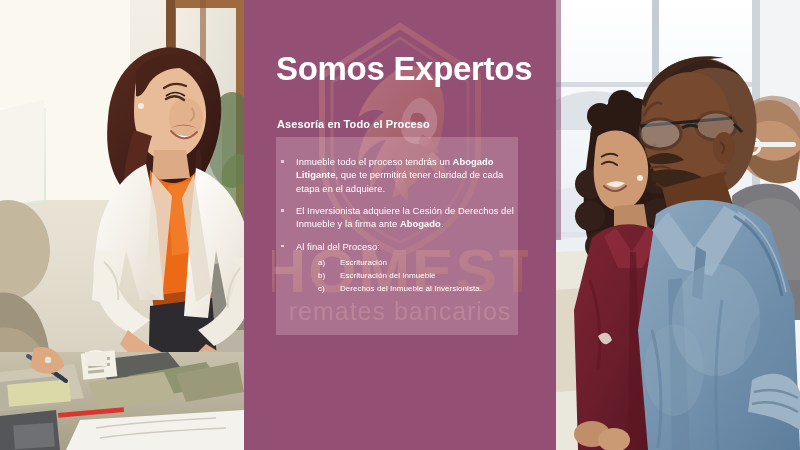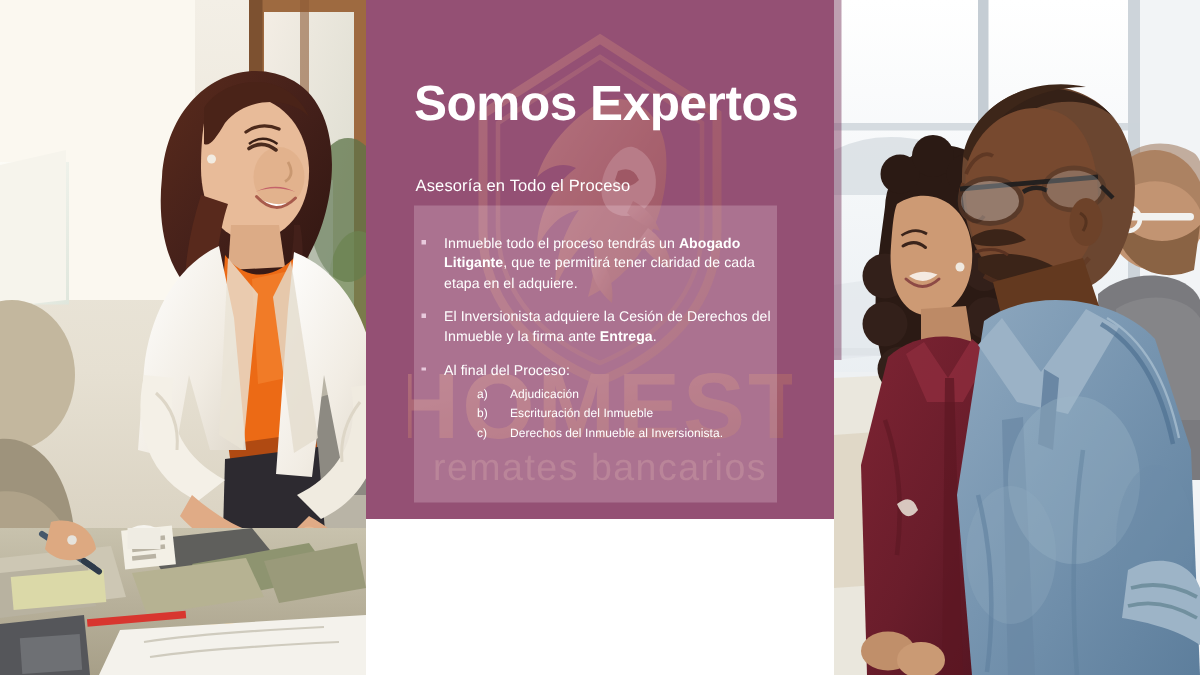--- a/index.html
+++ b/index.html
@@ -35,21 +35,21 @@
     width: 244px; height: 450px;
     overflow: hidden;
     background: #e9edf1;
   }
   .photo-left svg, .photo-right svg { display: block; }
 
   
   .panel {
     position: absolute;
     left: 244px; top: 0;
-    width: 312px; height: 346px;
+    width: 312px; height: 450px;
     background: #945074;
   }
 
   .title {
     position: absolute;
     left: 32px;
     top: 52px;
     width: 270px;
     color: #ffffff;
     font-size: 33px;
@@ -58,21 +58,21 @@
     line-height: 1.05;
     white-space: nowrap;
   }
 
   .subtitle {
     position: absolute;
     left: 33px;
     top: 118px;
     color: #ffffff;
     font-size: 11px;
-    font-weight: normal;
+    font-weight: bold;
     letter-spacing: 0.1px;
     white-space: nowrap;
     z-index: 5;
   }
 
   
   .watermark {
     position: absolute;
     left: 28px;
     top: 2px;
@@ -469,22 +469,22 @@
     </div>
 
     <div class="title">Somos Expertos</div>
 
     <div class="subtitle">Asesoría en Todo  el Proceso</div>
 
     <div class="content-box"></div>
 
     <div class="bullets" id="bullet-list">
         <div class="bullet"><span><span>Inmueble todo el proceso tendrás un </span><b>Abogado Litigante</b><span>, que te permitirá tener claridad de cada etapa en el adquiere.</span></span></div>
-        <div class="bullet"><span><span>El Inversionista adquiere la Cesión de Derechos del Inmueble y la firma ante </span><b>Entrega</b><span>.</span></span></div>
+        <div class="bullet"><span><span>El Inversionista adquiere la Cesión de Derechos del Inmueble y la firma ante </span><b>Abogado</b><span>.</span></span></div>
         <div class="bullet"><span><span>Al final del Proceso:</span></span><ul class="sublist">
-            <li><span class="marker">a)</span><span>Adjudicación</span></li>
+            <li><span class="marker">a)</span><span>Escrituración</span></li>
             <li><span class="marker">b)</span><span>Escrituración  del Inmueble</span></li>
             <li><span class="marker">c)</span><span>Derechos del Inmueble al Inversionista.</span></li>
           </ul></div>
       </div>
 
   </div>
 </div>
 
 </body></html>

